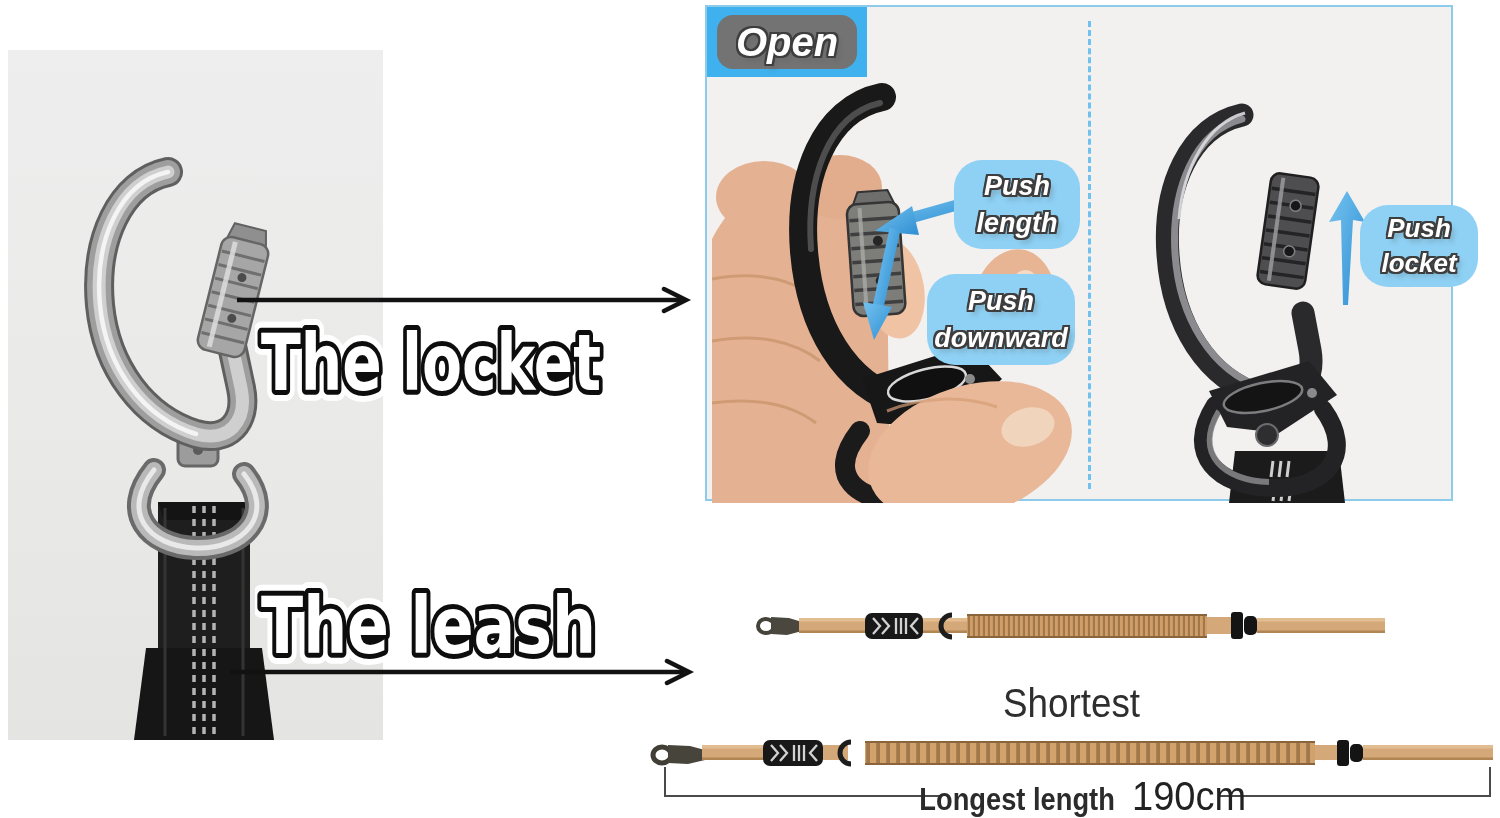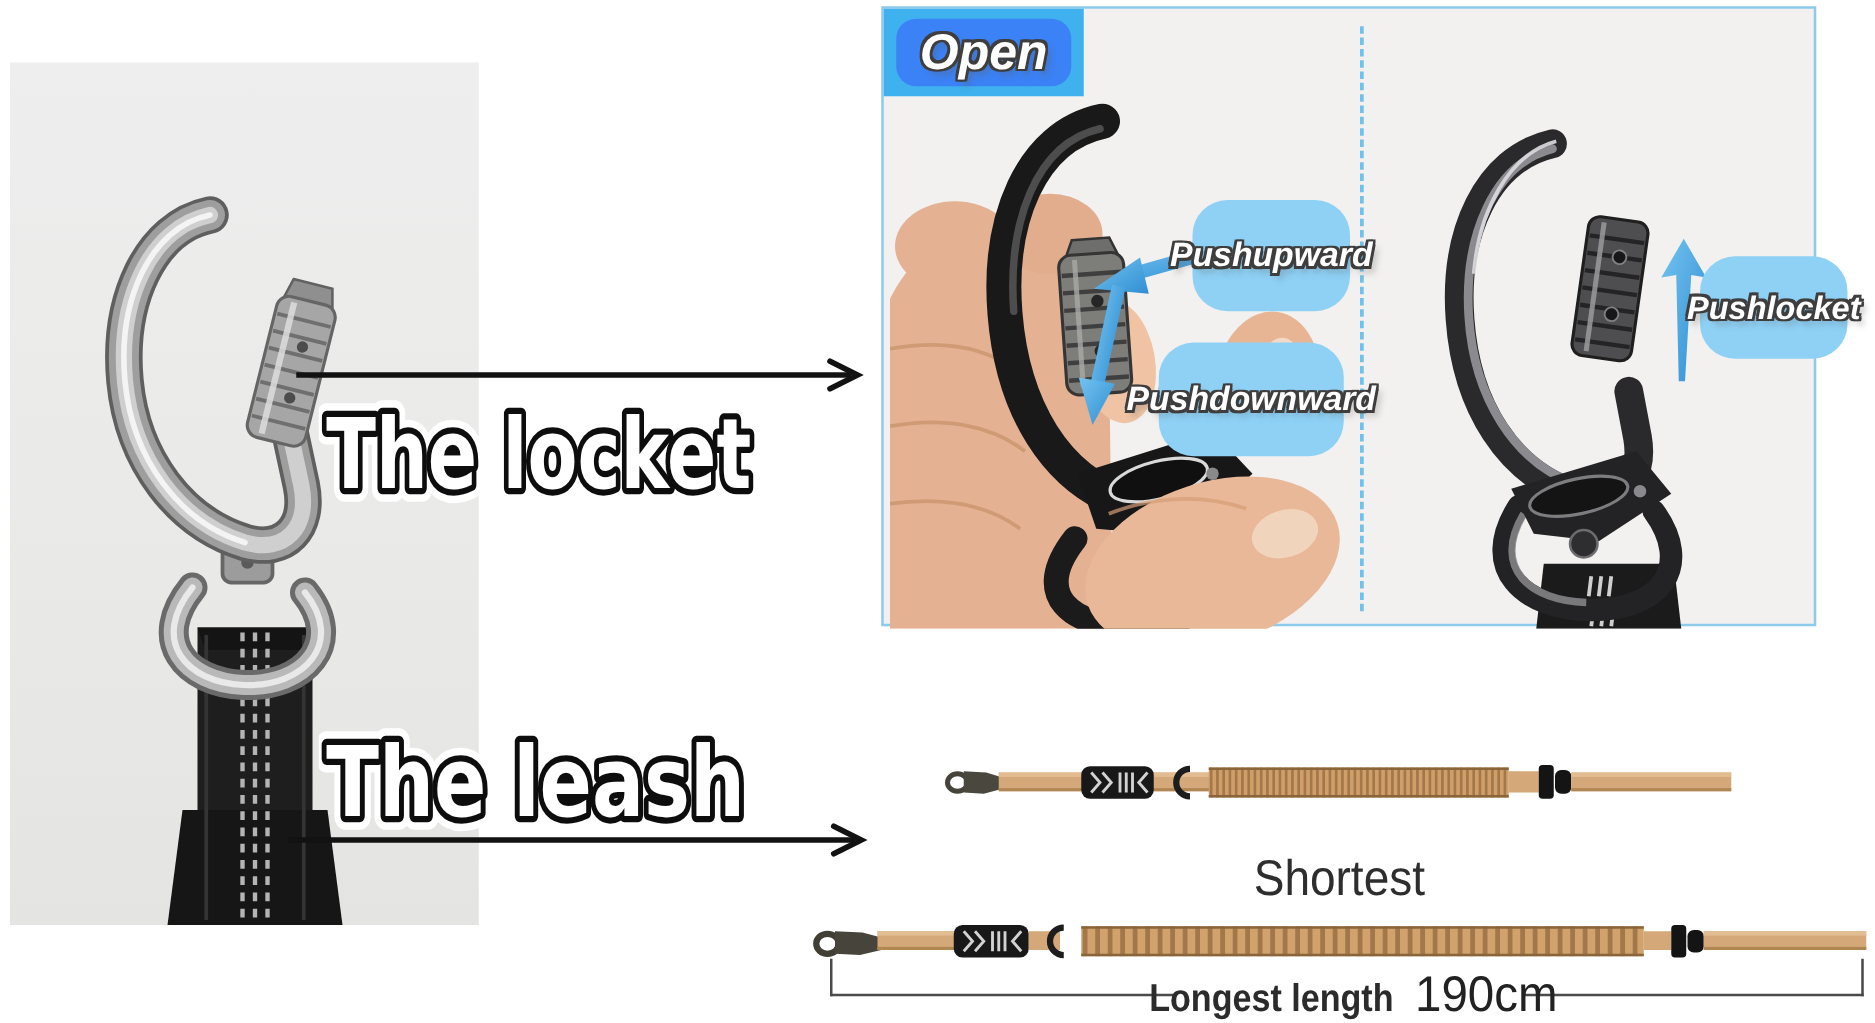--- a/index.html
+++ b/index.html
@@ -5,22 +5,22 @@
   html,body{margin:0;padding:0;background:#fff;font-family:"Liberation Sans",sans-serif;}
   #canvas{position:relative;width:1500px;height:818px;background:#fff;overflow:hidden;}
   .abs{position:absolute;}
   svg{display:block;}
   
   .ow{color:#fff;font-style:italic;font-weight:bold;
       text-shadow:-2px -2px 0 #3e3e3e,2px -2px 0 #3e3e3e,-2px 2px 0 #3e3e3e,2px 2px 0 #3e3e3e,
                   -2px 0 0 #3e3e3e,2px 0 0 #3e3e3e,0 -2px 0 #3e3e3e,0 2px 0 #3e3e3e,
                   4px 5px 5px rgba(90,90,90,.35);}
   .badge-outer{background:#3fb1ee;}
-  .badge-inner{position:absolute;background:#3b82f6;border-radius:16px;display:flex;align-items:center;justify-content:center;font-size:40px;}
-  .bubble{position:absolute;background:#8ed1f5;border-radius:28px;display:flex;flex-direction:row;align-items:center;justify-content:center;line-height:37px;font-size:27px;}
+  .badge-inner{position:absolute;background:#737373;border-radius:16px;display:flex;align-items:center;justify-content:center;font-size:40px;}
+  .bubble{position:absolute;background:#8ed1f5;border-radius:28px;display:flex;flex-direction:column;align-items:center;justify-content:center;line-height:37px;font-size:27px;}
   .panel{background:#f2f1ef;border:2px solid #8ecbea;}
   .divider{border-left:3px dashed #6fc2ee;}
   .tick{position:absolute;width:2px;background:#4a4a4a;}
   .hline{position:absolute;height:2px;background:#4a4a4a;}
   .mlabel{color:#2b2b2b;font-weight:bold;white-space:nowrap;}
   .photo-bg{background:linear-gradient(180deg,#eeeeee 0%,#e9e9e8 60%,#e4e4e2 100%);}
   .title-svg text{font-family:"DejaVu Sans","Liberation Sans",sans-serif;font-weight:bold;}
 </style>
 </head>
 <body>
@@ -215,21 +215,21 @@
         <line x1="188" y1="222" x2="171" y2="300" stroke="url(#agrad)" stroke-width="11"></line>
         <polygon points="156,295 167,333 185,300" fill="url(#agrad)"></polygon>
       </g>
       <g>
         <polygon points="640,184 658,215 646,213 641,298 636,298 634,213 622,215" fill="url(#agrad)"></polygon>
       </g>
     </svg>
 
     <div class="bubble ow" style="left:247px;top:153px;width:126px;height:89px;">
       <span>Push</span>
-      <span>upward</span>
+      <span>length</span>
     </div>
     <div class="bubble ow" style="left:220px;top:267px;width:148px;height:91px;">
       <span>Push</span>
       <span>downward</span>
     </div>
     <div class="bubble ow" style="left:653px;top:198px;width:118px;height:82px;font-size:26px;line-height:35px;">
       <span>Push</span>
       <span>locket</span>
     </div>
   </div>

